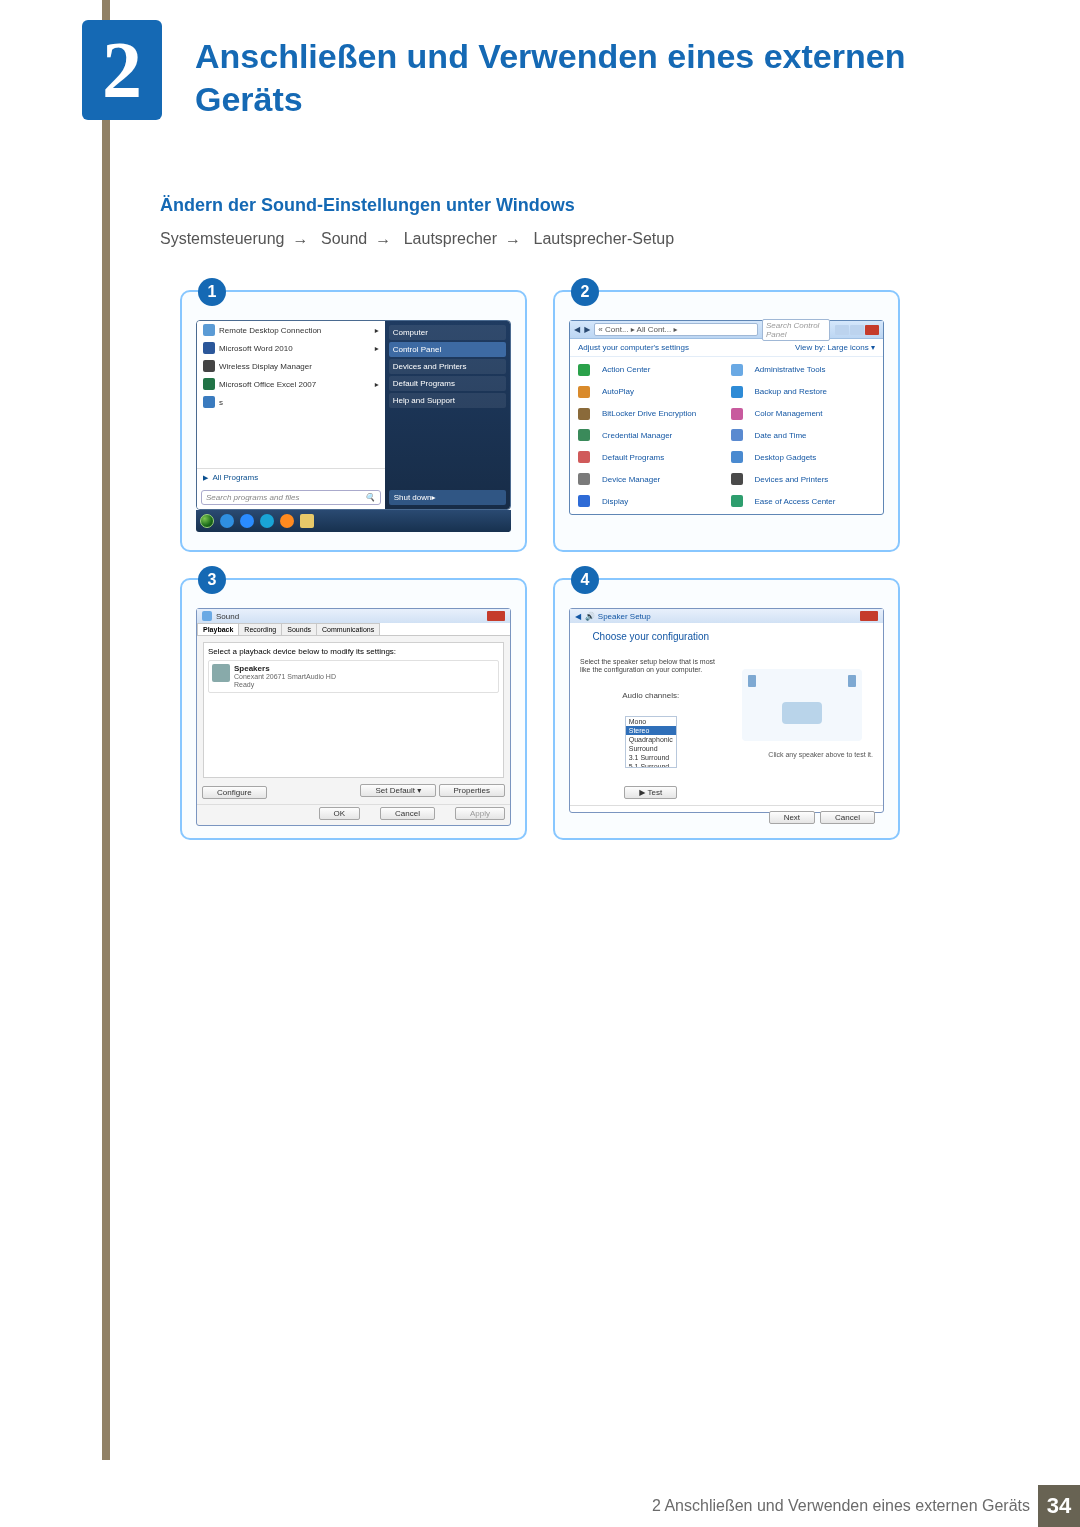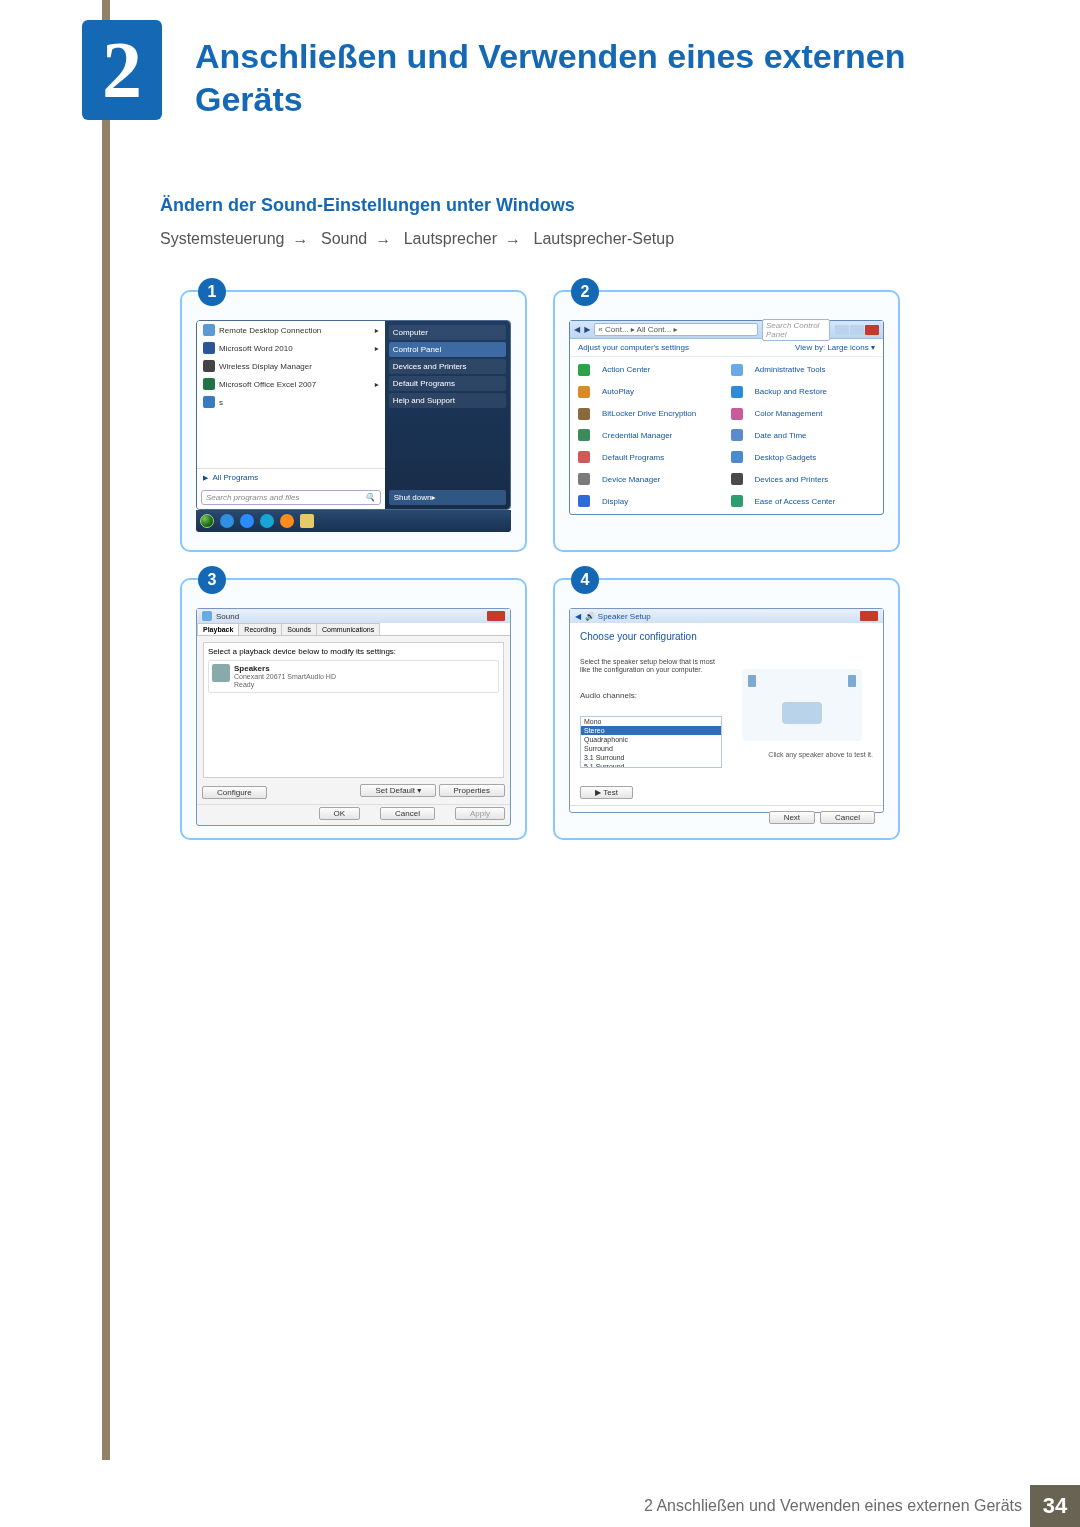--- a/index.html
+++ b/index.html
@@ -251,21 +251,21 @@
     border-radius:3px;
     height:205px;
     font-size:8px;
     display:flex;
     flex-direction:column;
     background:#fff;
   }
   .spk-top { background:linear-gradient(#e8f0fb,#d1e1f4); padding:2px 5px; display:flex; justify-content:space-between; align-items:center; color:#1457a4; }
   .spk-top .cls { width:18px; height:10px; background:#c53b2b; border-radius:1px; }
   .spk-body { flex:1; padding:8px 10px; display:flex; gap:10px; }
-  .spk-left { flex:1; display:flex; flex-direction:column; gap:16px; }
+  .spk-left { flex:1; display:flex; flex-direction:column; gap:16px;align-items:center; }
   .spk-h { color:#1457a4; font-size:10px; }
   .spk-desc { color:#444; font-size:7px; line-height:1.2; }
   .spk-lbl { color:#444; margin-top:0; }
   .spk-list {
     border:1px solid #b8c8dc; height:52px; overflow:auto; font-size:7px;
   }
   .spk-list div { padding:1px 3px; color:#333; }
   .spk-list div.sel { background:#2f6fb9; color:#fff; }
   .spk-right {
     flex:1; display:flex; flex-direction:column; align-items:center; justify-content:center; gap:10px;
@@ -290,21 +290,21 @@
   .page-footer {
     position:absolute;
     left:0; right:0; bottom:0;
     height:42px;
     display:flex;
     align-items:center;
     justify-content:flex-end;
   }
   .page-footer .ft-text { color:#6b6b6b; font-size:16px; margin-right:8px; }
   .page-footer .ft-num {
-    background:#686353; color:#fff; width:50px; height:42px;
+    background:#686353; color:#fff; width:42px; height:42px;
     display:flex; align-items:center; justify-content:center;
     font-size:22px; font-weight:bold;
   }
   .arrow-chain span { color:#555; }
   .arrow-chain .arr { margin: 0 8px; }
 </style>
 </head>
 <body>
 
 <div class="side-strip"></div>

